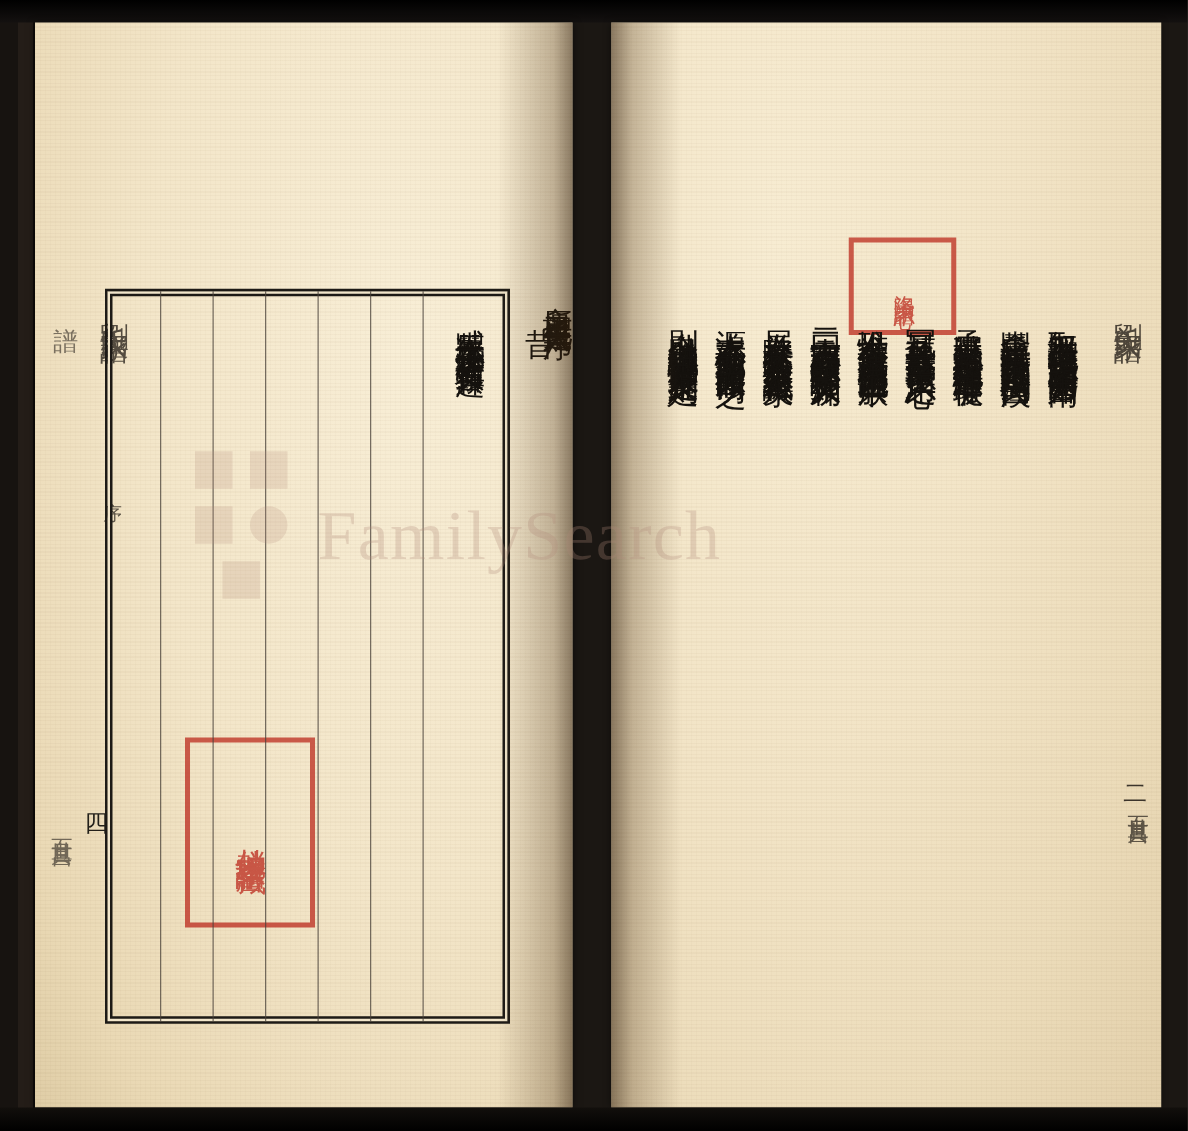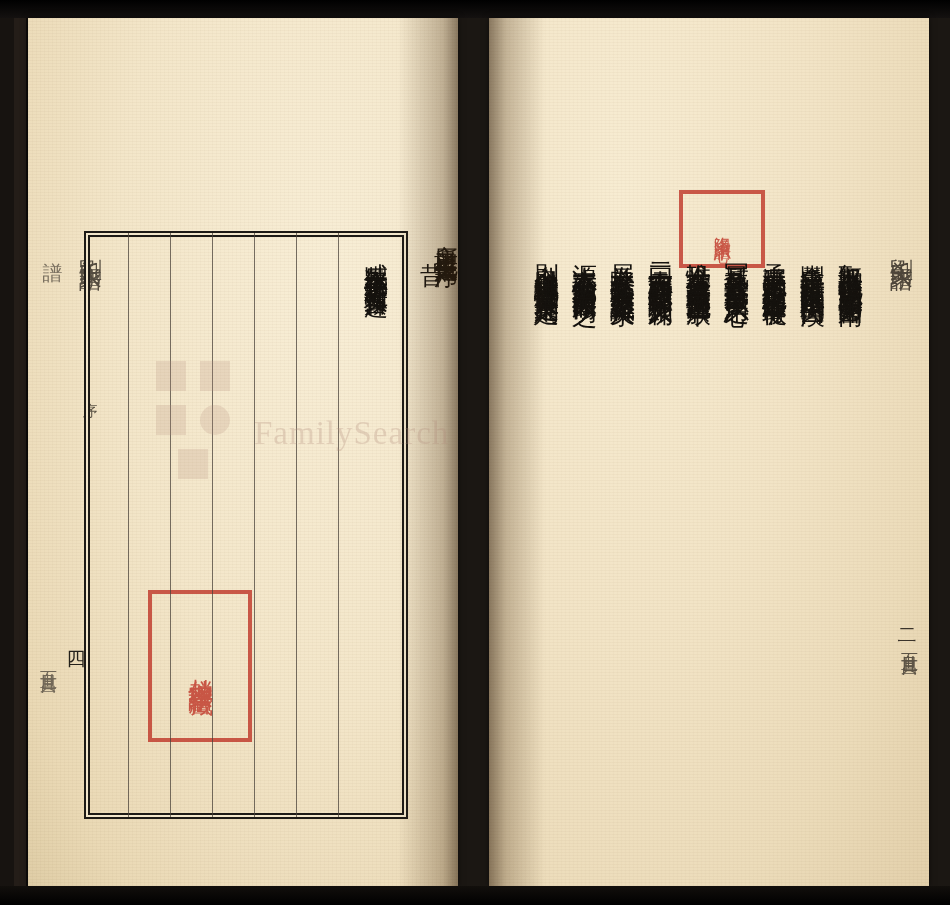--- a/index.html
+++ b/index.html
@@ -137,23 +137,23 @@
     left: 150px;
     top: 355px;
     width: 430px;
     height: 140px;
     pointer-events: none;
     opacity: .28;
   }
   .wm-text {
     position: absolute;
     left: 104px;
-    top: 60px;
+    top: 42px;
     font-family: "Liberation Serif", serif;
-    font-size: 33px;
+    font-size: 56px;
     color: #b08a7a;
     letter-spacing: 1px;
     white-space: nowrap;
   }
   .wm-mark {
     position: absolute;
     left: 6px; top: 6px;
     width: 110px; height: 120px;
   }
   .wm-mark span {

